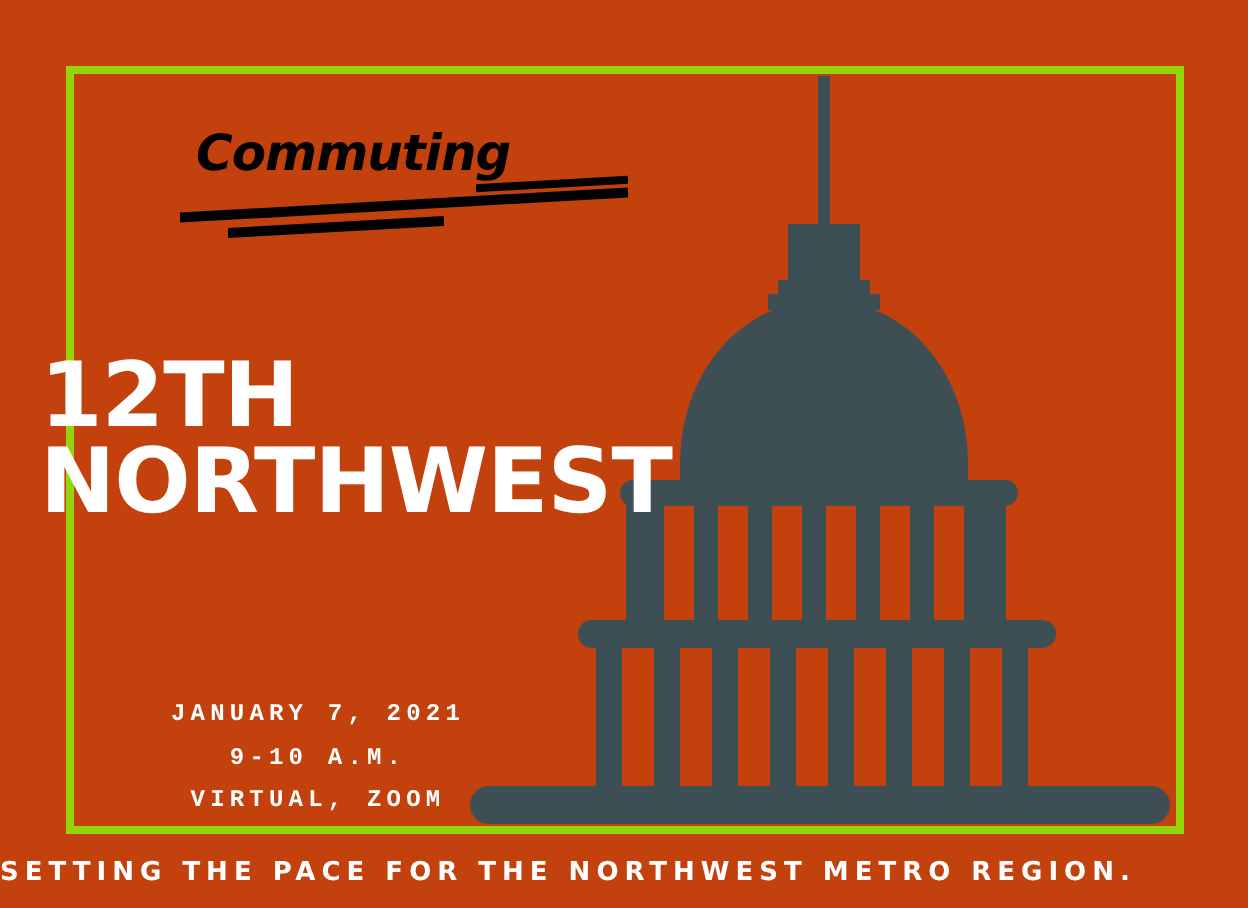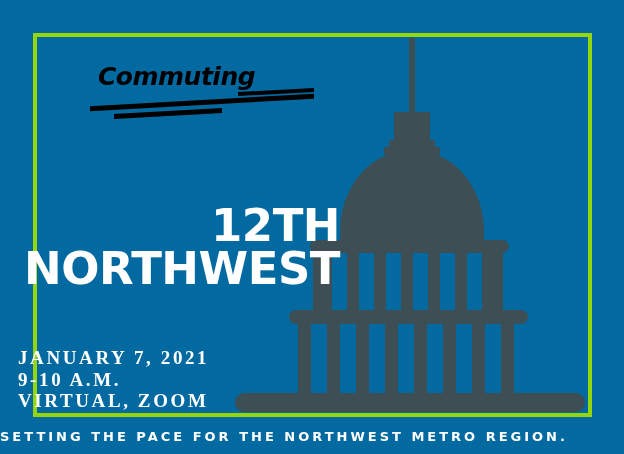--- a/index.html
+++ b/index.html
@@ -6,21 +6,21 @@
   html,body{margin:0;padding:0;}
   body{
     width:624px;height:454px;
     background:#00b8d4;
     font-family:"Liberation Sans", sans-serif;
     overflow:hidden;
   }
   #poster{
     position:relative;
     width:624px;height:454px;
-    background:#0369a1;
+    background:#c2410c;
     overflow:hidden;
   }
   
   #frame{
     position:absolute;
     left:33px;top:33px;
     width:559px;height:384px;
     border:4px solid #94d60a;
     box-sizing:border-box;
     pointer-events:none;
@@ -65,42 +65,41 @@
   #logo-rule-short-top{ left:148px; top:26px; width:76px; height:4px; }
   #logo-rule-long{     left:0px;   top:36px; width:224px; height:5px; }
   #logo-rule-short-bot{left:24px;  top:47px; width:108px; height:5px; }
 
   
   #headline{
     position:absolute;
     left:20px;top:176px;
     width:320px;
     z-index:10;
-    text-align:right;
+    text-align:left;
     color:#ffffff;
     font-family:"DejaVu Sans","Liberation Sans",sans-serif;
     font-weight:bold;
     font-size:45px;
     line-height:43px;
     letter-spacing:-0.5px;
-    margin-top:28px;
   }
   #headline .hl{ display:block; }
 
   
   #details{
     position:absolute;
     left:18px;top:347px;
     width:282px;
     z-index:10;
-    text-align:left;
+    text-align:center;
     color:#ffffff;
-    font-family:Liberation Serif, serif;
+    font-family:Liberation Mono, monospace;
     font-weight:bold;
-    font-size:19px;
+    font-size:12px;
     line-height:21.5px;
     letter-spacing:2.6px;
   }
   #details .dl{ display:block; }
 
   
   #tagline{
     position:absolute;
     left:0px;top:429px;
     width:624px;

